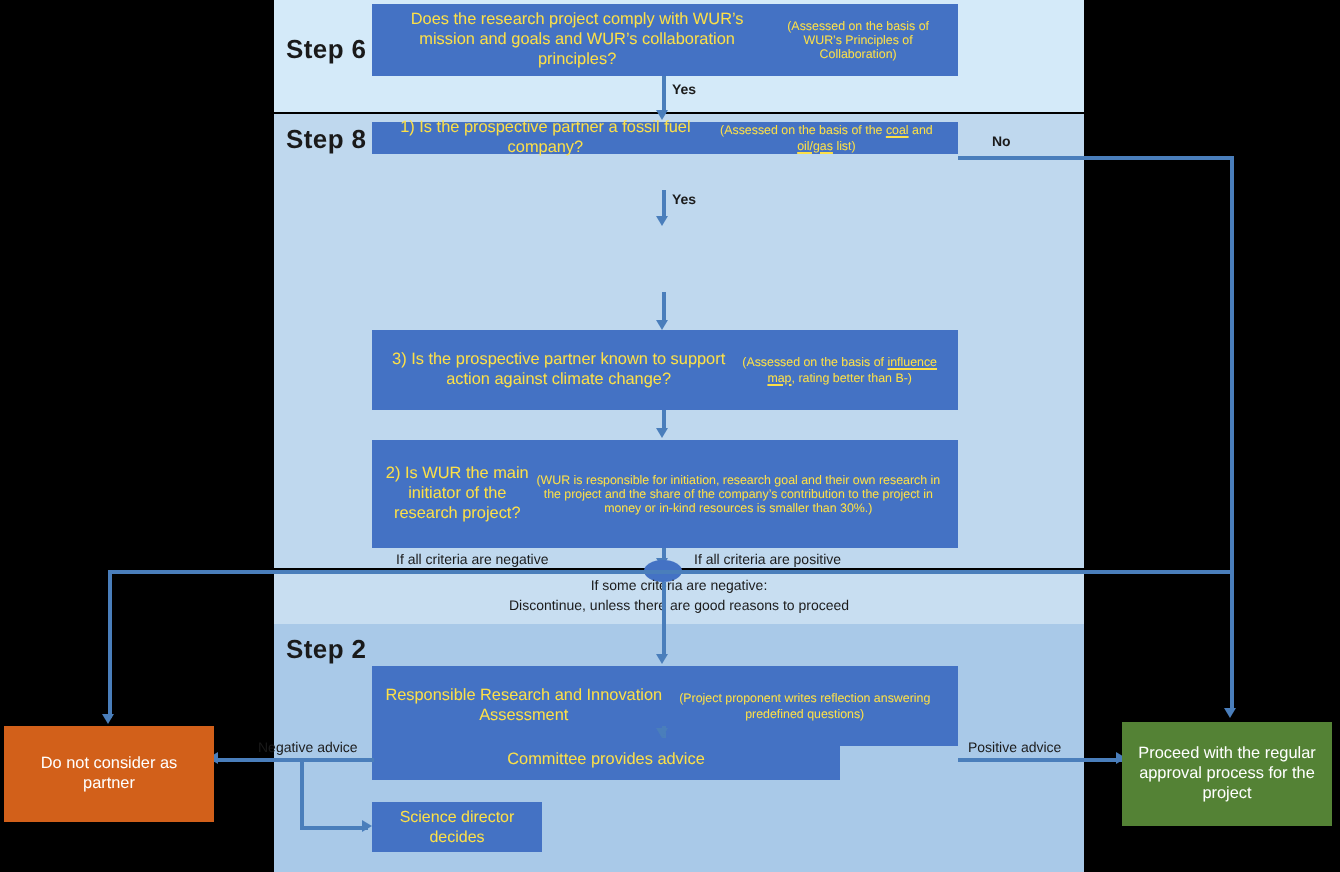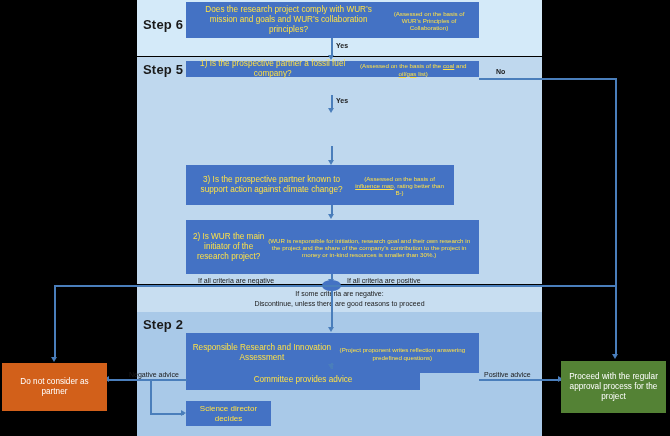--- a/index.html
+++ b/index.html
@@ -58,21 +58,21 @@
   .pbox .sub {
     font-size: 6.2px;
     display: block;
     margin-top: 1px;
   }
   .pbox .sub u { text-decoration: underline; }
 
   #box-step0 { left: 186px; top: 2px;   width: 293px; height: 36px; }
   #box-q1    { left: 186px; top: 61px;  width: 293px; height: 16px; }
   #box-q2    { left: 186px; top: 113px; width: 293px; height: 33px; }
-  #box-q3    { left: 186px; top: 165px; width: 268px; height: 40px; }
+  #box-q3    { left: 186px; top: 165px; width: 293px; height: 40px; }
   #box-q4    { left: 186px; top: 220px; width: 293px; height: 54px; }
   #box-rri   { left: 186px; top: 333px; width: 293px; height: 40px; justify-content: center; }
   #box-cmt   { left: 186px; top: 369px; width: 234px; height: 21px; }
   #box-sci   { left: 186px; top: 401px; width: 85px;  height: 25px; justify-content: center; }
   #box-sci .main { font-size: 8px; }
 
   
   .tbox {
     position: absolute;
     box-sizing: border-box;
@@ -142,21 +142,21 @@
 <body>
 
 <div id="canvas">
 
   <div class="panel" id="panel-step0"></div>
   <div class="panel" id="panel-step1"></div>
   <div class="panel" id="panel-mid"></div>
   <div class="panel" id="panel-step2"></div>
 
   <div class="step-label" id="step0-label">Step 6</div>
-  <div class="step-label" id="step1-label">Step 5</div>
+  <div class="step-label" id="step1-label">Step 8</div>
   <div class="step-label" id="step2-label">Step 2</div>
 
   <div class="pbox" id="box-step0">
     <span class="main">Does the research project comply with WUR’s mission and goals and WUR’s collaboration principles?</span>
     <span class="sub">(Assessed on the basis of WUR’s Principles of Collaboration)</span>
   </div>
 
   <div class="line vline" style="left:331px; top:38px; height:19px;"></div>
   <div class="arrow-down" style="left:328px; top:55px;"></div>
   <div class="edge-label" style="left:336px; top:42px;">Yes</div>

